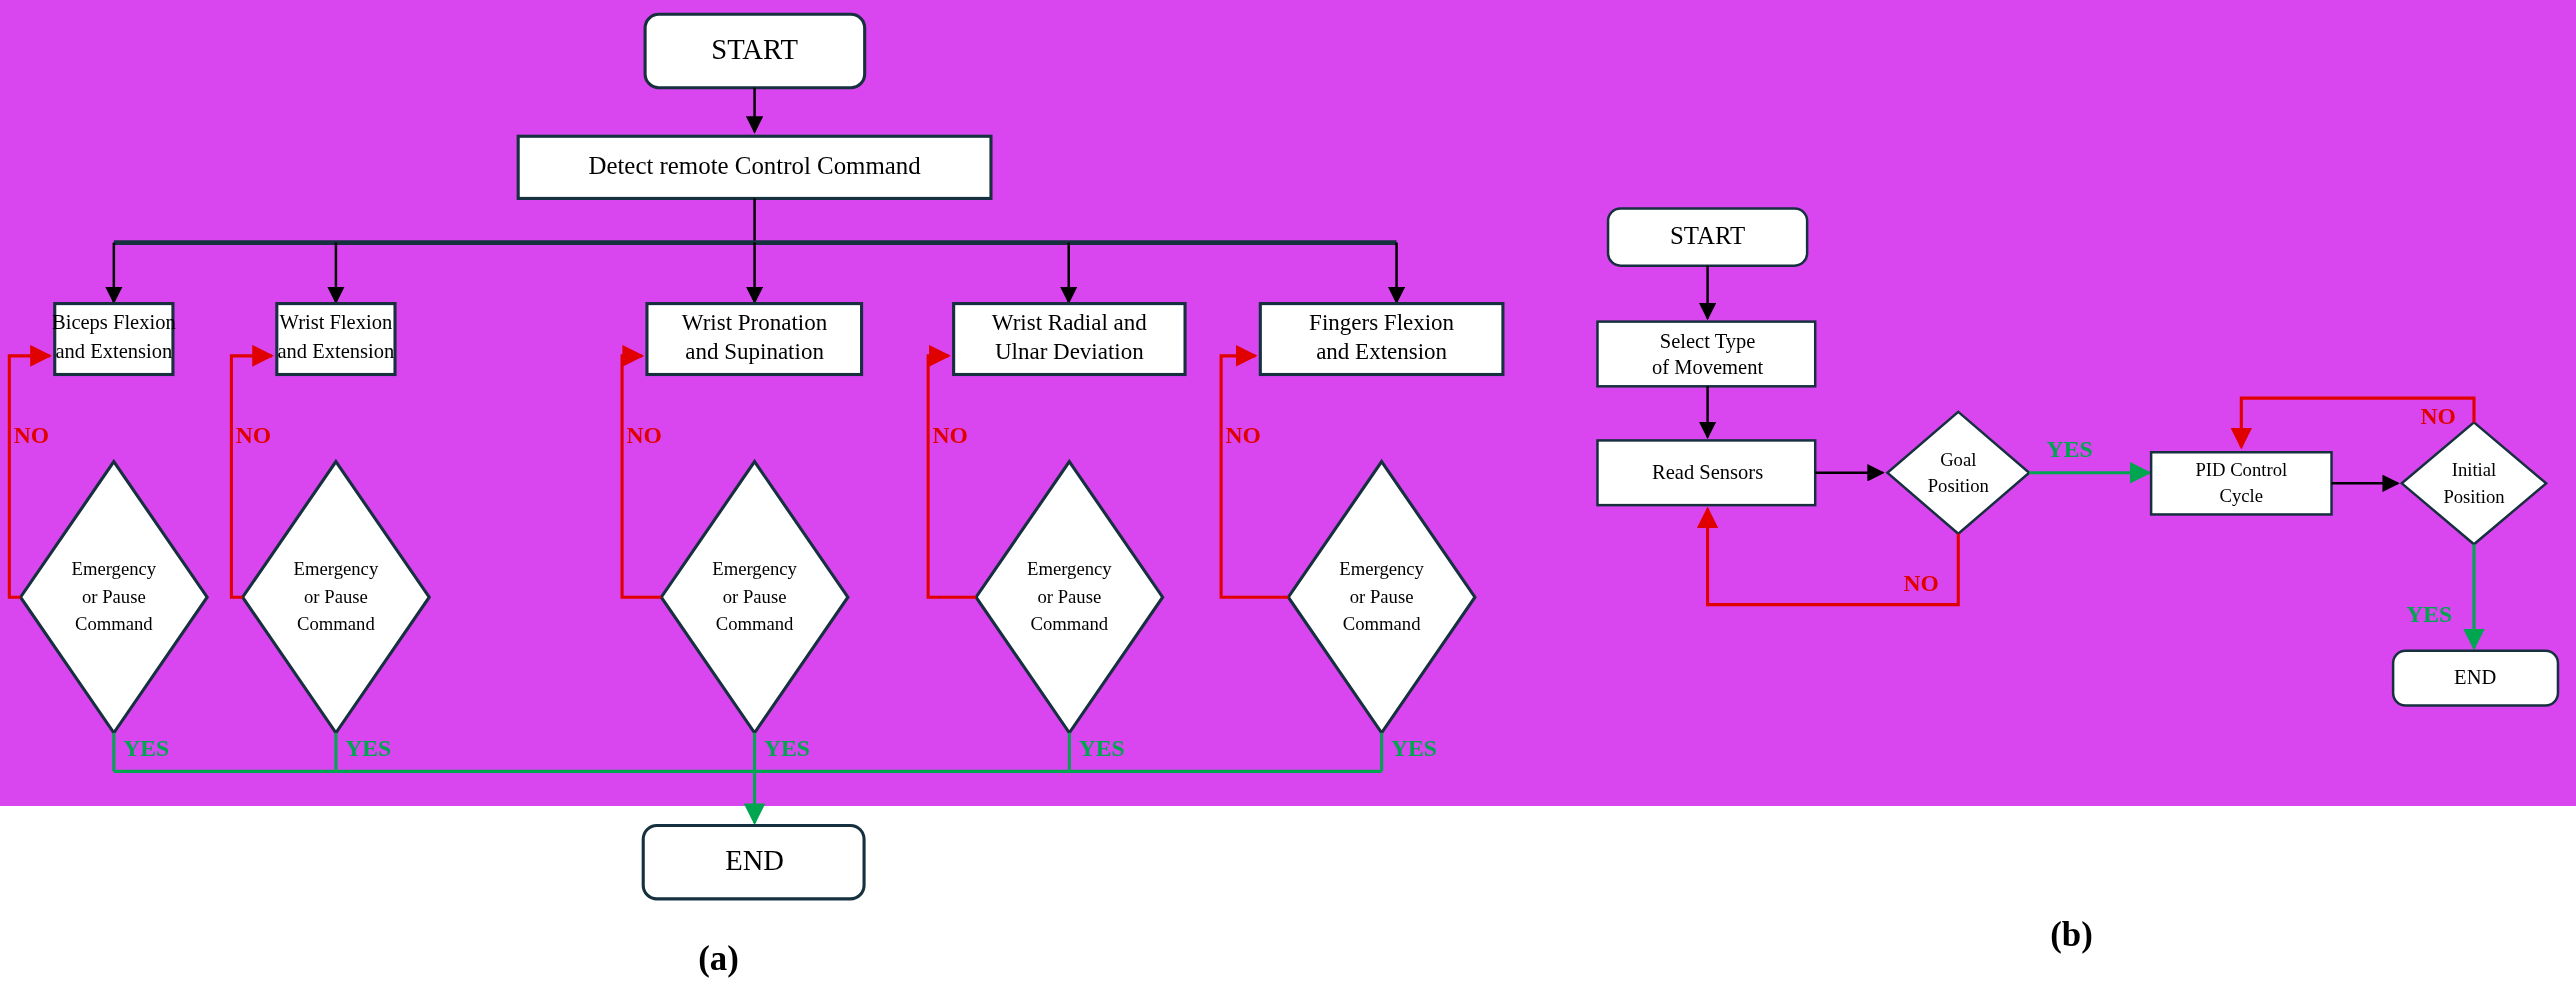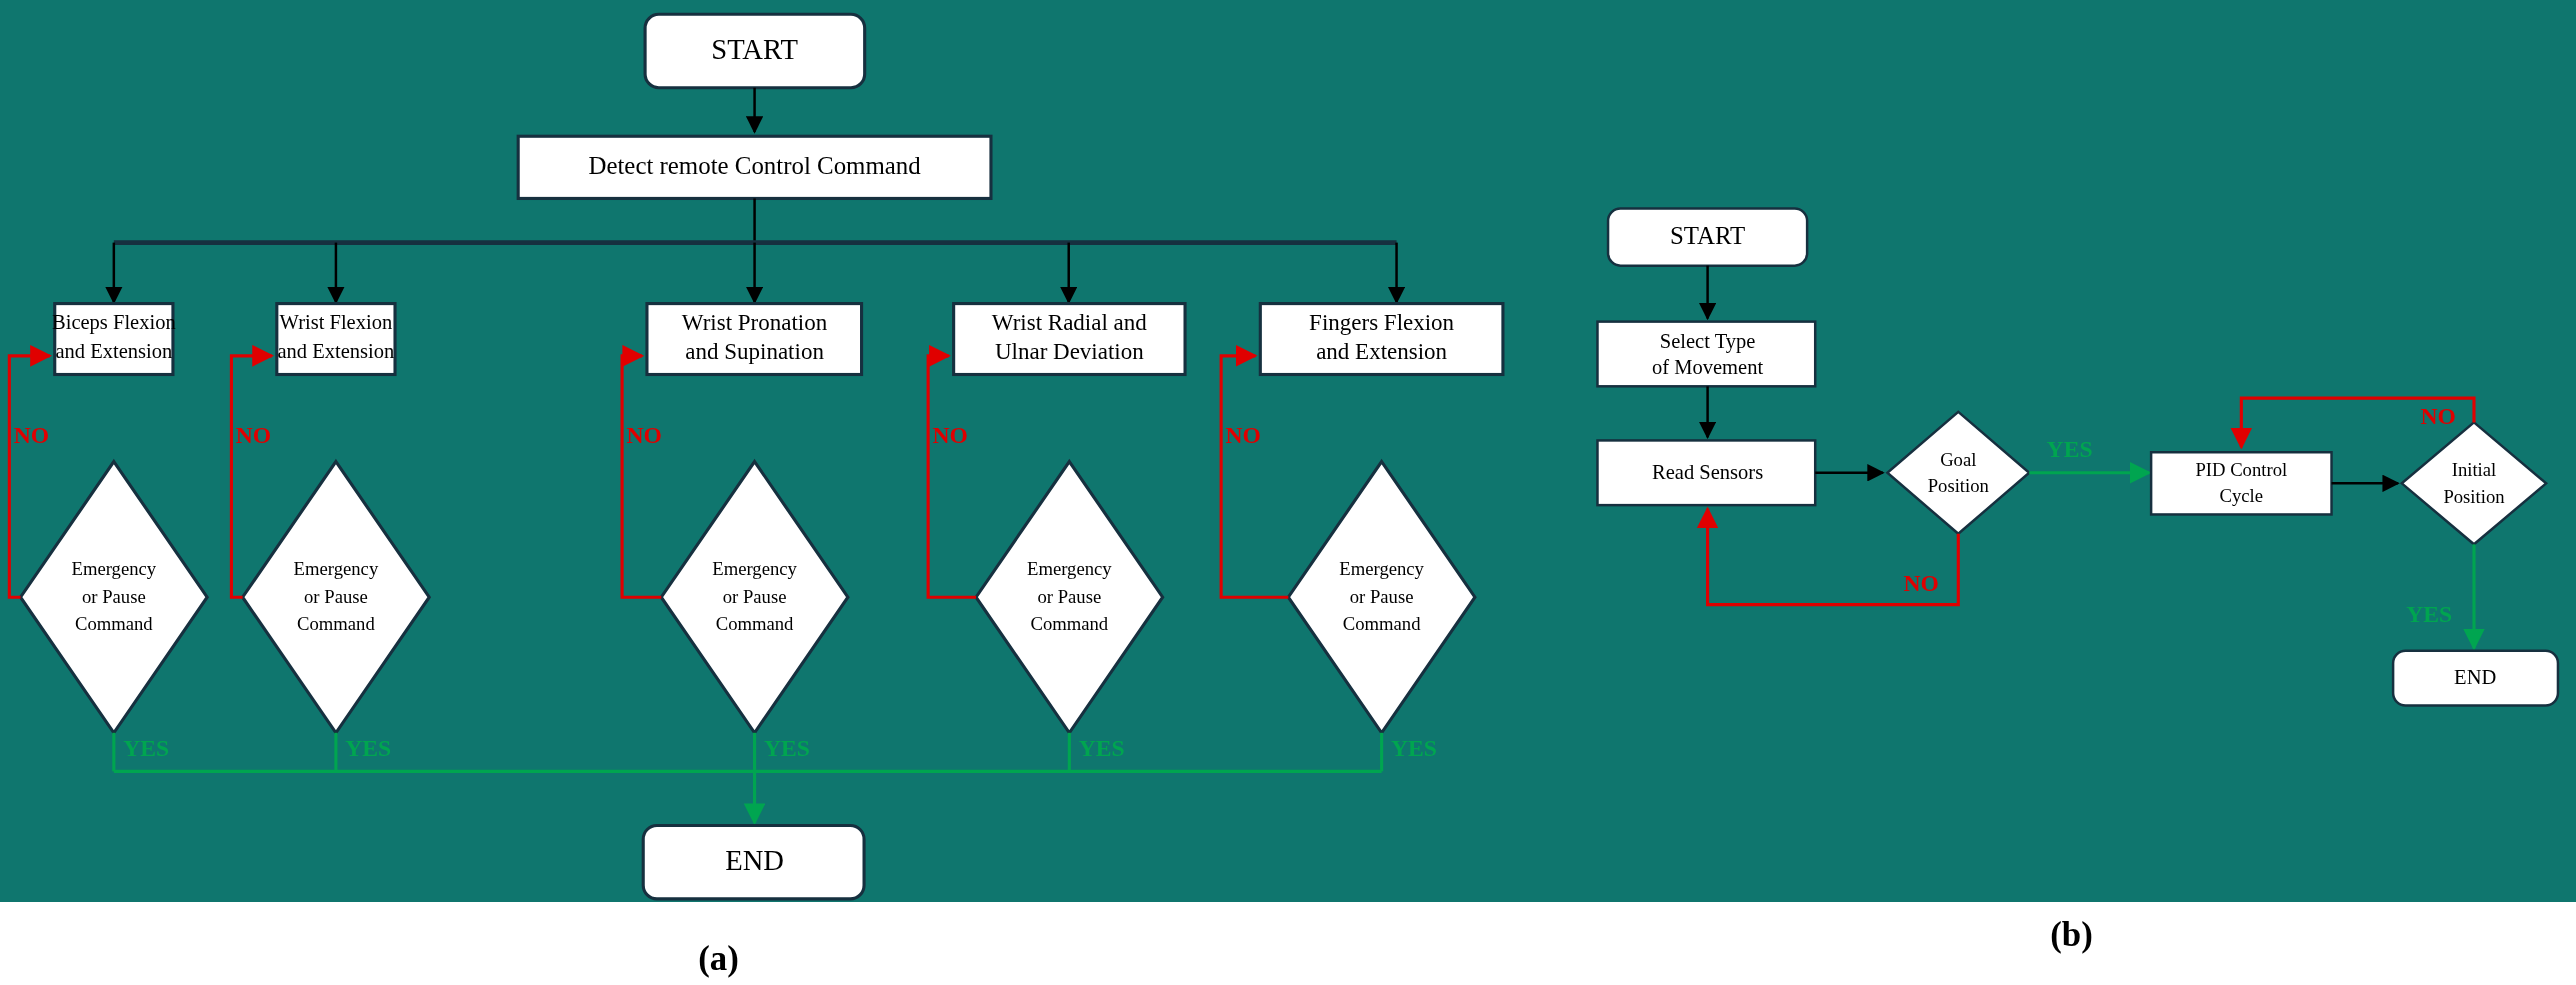--- a/index.html
+++ b/index.html
@@ -10,22 +10,22 @@
   }
   body {
     width: 2576px;
     height: 986px;
     font-family: "Liberation Serif", "DejaVu Serif", serif;
     overflow: hidden;
   }
   #figure {
     position: relative;
     width: 2576px;
-    height: 902px;
-    background: #0f766e;
+    height: 806px;
+    background: #d946ef;
   }
   svg.flow {
     position: absolute;
     top: 0;
     left: 0;
     width: 2576px;
     height: 986px;
   }
   .node-shape {
     fill: #ffffff;

